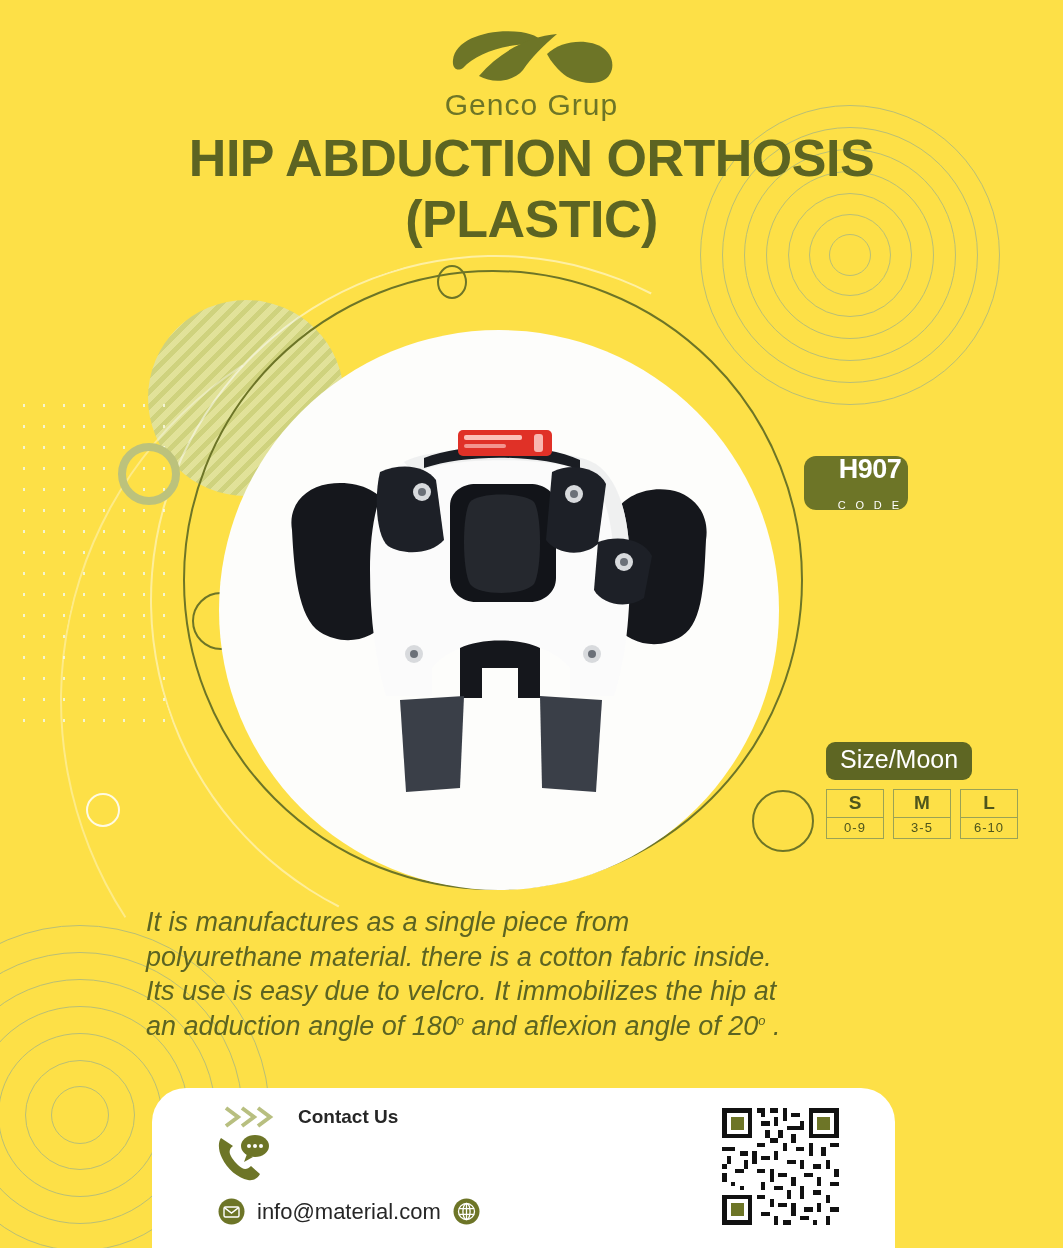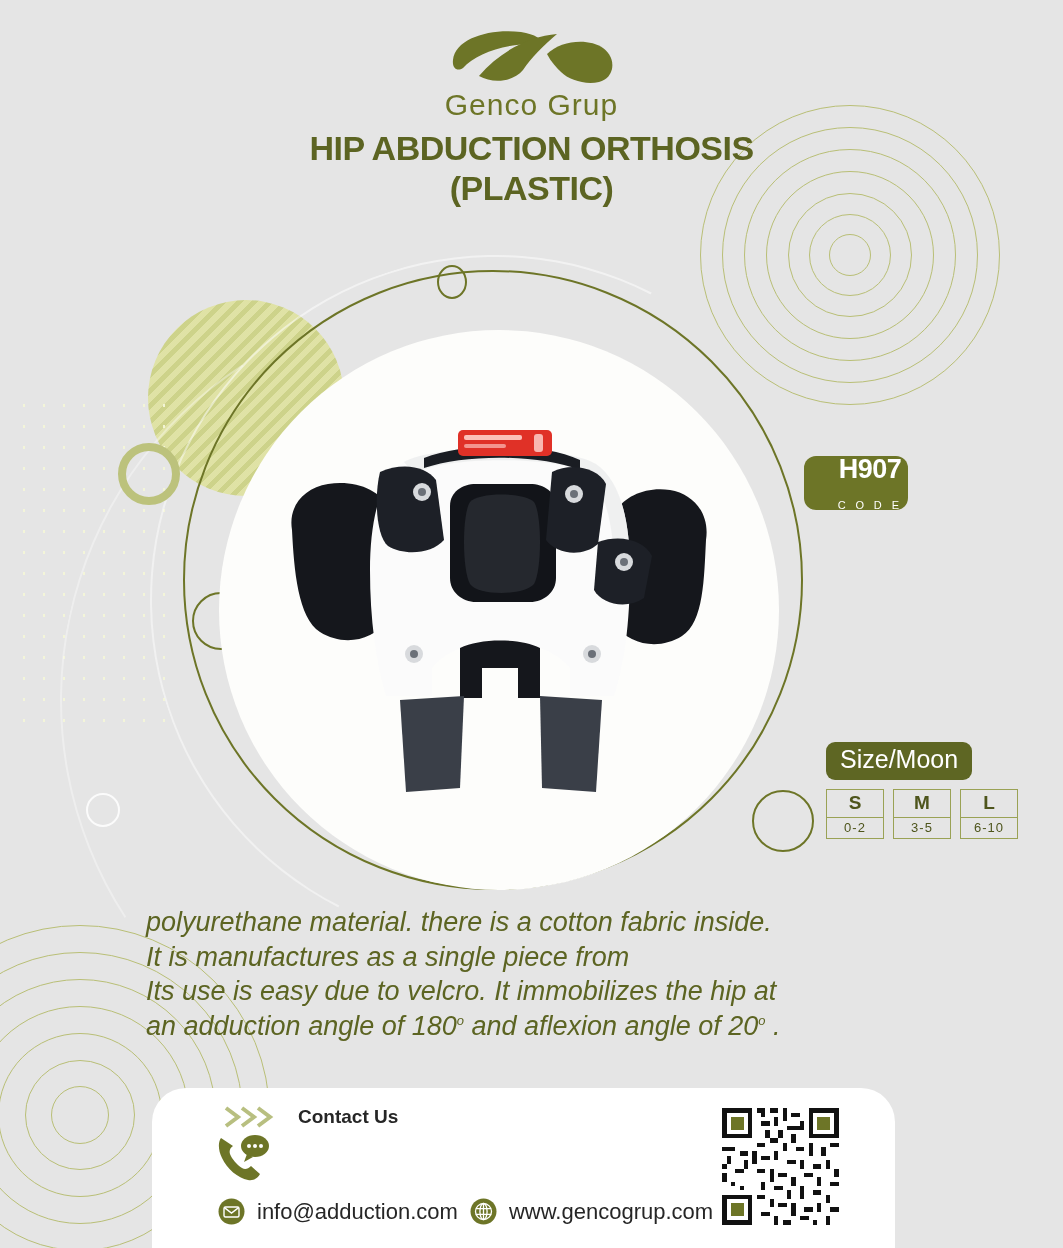--- a/index.html
+++ b/index.html
@@ -3,21 +3,21 @@
 <meta charset="utf-8">
 <style>
   * { margin:0; padding:0; box-sizing:border-box; }
   html,body { width:1063px; height:1248px; }
   body {
     font-family:"Liberation Sans", sans-serif;
     background:#d9dd93;
     position:relative;
     overflow:hidden;
   }
-  .poster { position:absolute; inset:0; background:#e5e5e5; overflow:hidden; }
+  .poster { position:absolute; inset:0; background:#fde047; overflow:hidden; }
 
   
   .deco { position:absolute; inset:0; pointer-events:none; }
 
   .rings-tr { position:absolute; left:700px; top:105px; width:300px; height:300px; }
   .rings-bl { position:absolute; left:-110px; top:925px; width:380px; height:380px; }
   .ring-el { position:absolute; border:1px solid #b9bf76; border-radius:50%; left:50%; top:50%; transform:translate(-50%,-50%); }
 
   .stripe-circle {
     position:absolute; left:148px; top:300px; width:196px; height:196px; border-radius:50%;
@@ -59,21 +59,21 @@
   .sw2 { left:60px;  top:300px; width:800px; height:800px; border-color:transparent;
          border-left-color:rgba(255,255,255,.35); transform:rotate(12deg); }
 
   
   .logo-wrap { position:absolute; left:0; right:0; top:24px; text-align:center; }
   .logo-mark { width:186px; height:62px; display:block; margin:0 auto; }
   .logo-text { font-size:30px; color:#6d7527; letter-spacing:1px; margin-top:2px; font-weight:400; }
 
   .title {
     position:absolute; left:60px; right:60px; top:128px; text-align:center;
-    font-size:34px; font-weight:bold; color:#5c6422; line-height:1.18;
+    font-size:52px; font-weight:bold; color:#5c6422; line-height:1.18;
     letter-spacing:-0.5px;
   }
   .title .l2 { display:block; }
 
   
   .product-circle {
     position:absolute; left:219px; top:330px; width:560px; height:560px;
     background:#fdfdfb; border-radius:50%;
     display:flex; align-items:center; justify-content:center;
   }
@@ -235,36 +235,36 @@
   <div class="code-badge">
     <div class="num">H907</div>
     <div class="lbl">C O D E</div>
   </div>
 
   <div class="size-block">
     <div class="size-title">Size/Moon</div>
     <div class="size-cells">
       <div class="size-cell">
         <div class="s-lab">S</div>
-        <div class="s-rng">0-2</div>
+        <div class="s-rng">0-9</div>
       </div>
       <div class="size-cell">
         <div class="s-lab">M</div>
         <div class="s-rng">3-5</div>
       </div>
       <div class="size-cell">
         <div class="s-lab">L</div>
         <div class="s-rng">6-10</div>
       </div>
     </div>
   </div>
 
   <div class="desc">
+    <div>It is manufactures as a single piece from</div>
     <div>polyurethane material. there is a cotton fabric inside.</div>
-    <div>It is manufactures as a single piece from</div>
     <div>Its use is easy due to velcro. It immobilizes the hip at</div>
     <div>
       <span>an adduction angle of 180</span><sup>o</sup><span> and aflexion angle of 20</span><sup>o</sup><span> .</span>
     </div>
   </div>
 
   <div class="footer">
 
     <div class="contact-head">
       <svg class="chev" viewBox="0 0 62 22">
@@ -285,29 +285,28 @@
         <circle cx="47" cy="14" r="2" fill="#fff"></circle>
       </svg>
     </div>
 
     <div class="links-row">
       <svg class="mini-icon" viewBox="0 0 27 27">
         <circle cx="13.5" cy="13.5" r="13" fill="#6d7527"></circle>
         <rect x="6" y="9" width="15" height="10" rx="1.5" fill="none" stroke="#fff" stroke-width="1.4"></rect>
         <path d="M6.4 9.6 L13.5 15 L20.6 9.6" fill="none" stroke="#fff" stroke-width="1.4"></path>
       </svg>
-      <span class="txt">info@adduction.com</span>
+      <span class="txt">info@material.com</span>
 
       <svg class="mini-icon" viewBox="0 0 27 27">
         <circle cx="13.5" cy="13.5" r="13" fill="#6d7527"></circle>
         <circle cx="13.5" cy="13.5" r="8" fill="none" stroke="#fff" stroke-width="1.3"></circle>
         <ellipse cx="13.5" cy="13.5" rx="3.6" ry="8" fill="none" stroke="#fff" stroke-width="1.3"></ellipse>
         <path d="M5.8 10.6 H21.2 M5.8 16.4 H21.2 M13.5 5.5 V21.5" stroke="#fff" stroke-width="1.3" fill="none"></path>
       </svg>
-      <span class="txt">www.gencogrup.com</span>
     </div>
 
     <svg class="qr" viewBox="0 0 29 29" shape-rendering="crispEdges">
       <rect width="29" height="29" fill="#ffffff"></rect>
       <g fill="#111111">
         <path d="M1 1h7v7h-7z"></path>
           <path d="M21 1h7v7h-7z"></path>
           <path d="M1 21h7v7h-7z"></path>
       </g>
       <g fill="#ffffff">

